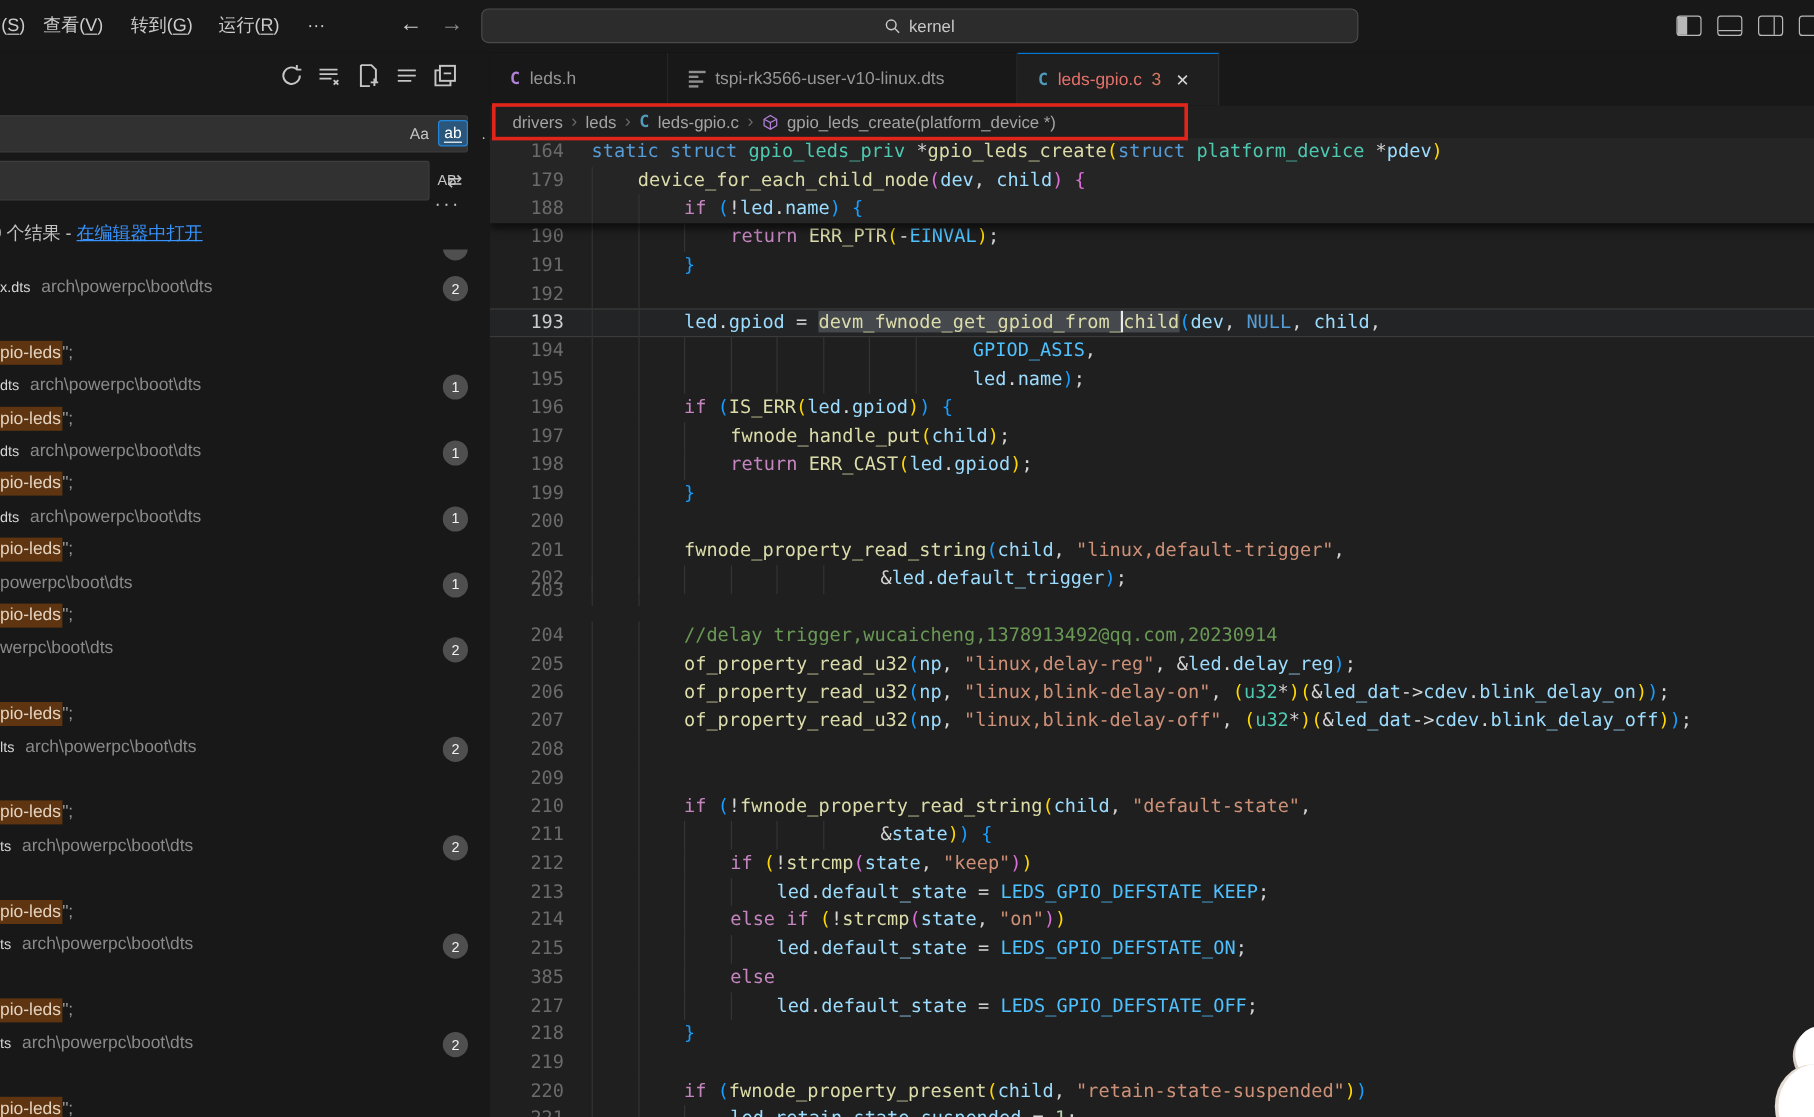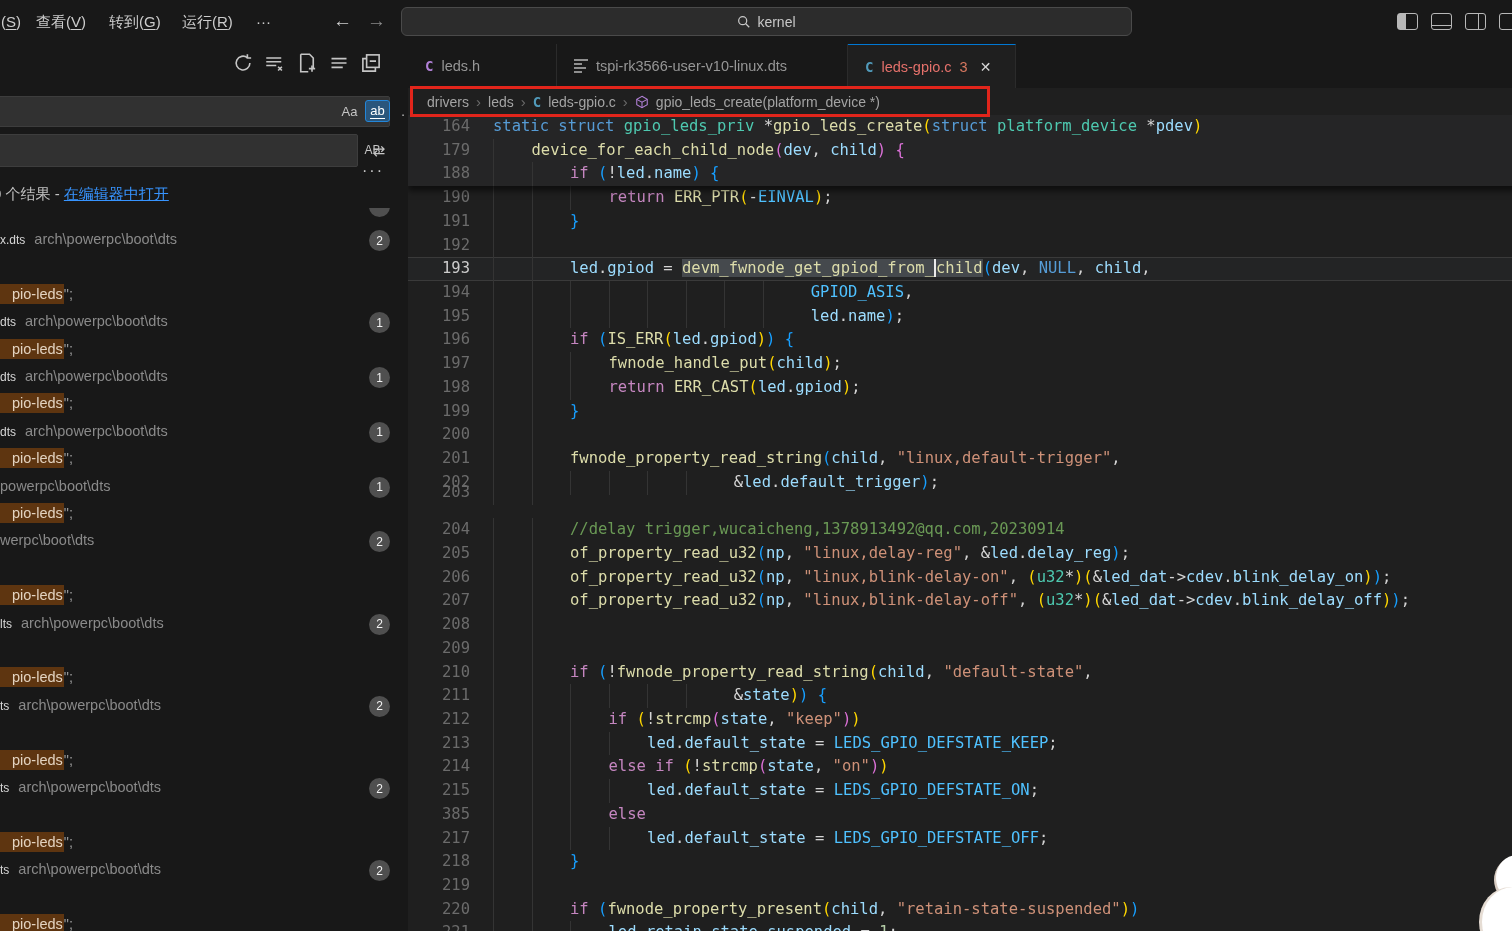--- a/index.html
+++ b/index.html
@@ -36,21 +36,21 @@
   #more-dots { position:absolute; left:362px; top:118px; color:#c5c5c5; font-size:16px; letter-spacing:2px; }
   #result-summary { position:absolute; left:-7px; top:141px; font-size:15px; color:#c3c3c3; white-space:nowrap; }
   #result-summary a { color:#3794ff; text-decoration:underline; cursor:pointer; }
   #results { position:absolute; left:0; top:164px; width:404px; }
   .res-row { position:absolute; left:0; width:404px; height:27px; }
   .fname { color:#d7d7d7; font-size:12px; }
   .fpath { color:#8a8a8a; font-size:14.5px; margin-left:9px; }
   .res-text { position:absolute; left:0; top:3px; white-space:nowrap; }
   .badge { position:absolute; right:14px; top:3px; width:21px; height:21px; border-radius:50%;
            background:#4f4f4f; color:#f2f2f2; font-size:12px; display:flex; align-items:center; justify-content:center; }
-  .match-hl { background:#5e3510; color:#e3d3c0; font-size:14.5px; padding:2px 1px 2px 12px; }
+  .match-hl { background:#5e3510; color:#e3d3c0; font-size:14.5px; padding:2px 1px 2px 0; }
   .match-post { color:#9a9a9a; font-size:14.5px; }
 
   
   #editor { position:absolute; left:408px; top:44px; width:1104px; height:887px; background:#181818; }
   
   #tabbar { position:absolute; left:0; top:0; width:1104px; height:44px; }
   .tab { position:absolute; top:0; height:44px; display:flex; align-items:center; gap:8px;
          padding:0 12px 0 17px; background:#181818; border-right:1px solid #2b2b2b; font-size:14.5px; color:#969696; }
   .tab.active { background:#1f1f1f; border-top:1.8px solid #0078d4; color:#e5716b; }
   .cicon { font-weight:bold; font-size:14px; font-family:"DejaVu Sans Mono",monospace; }

